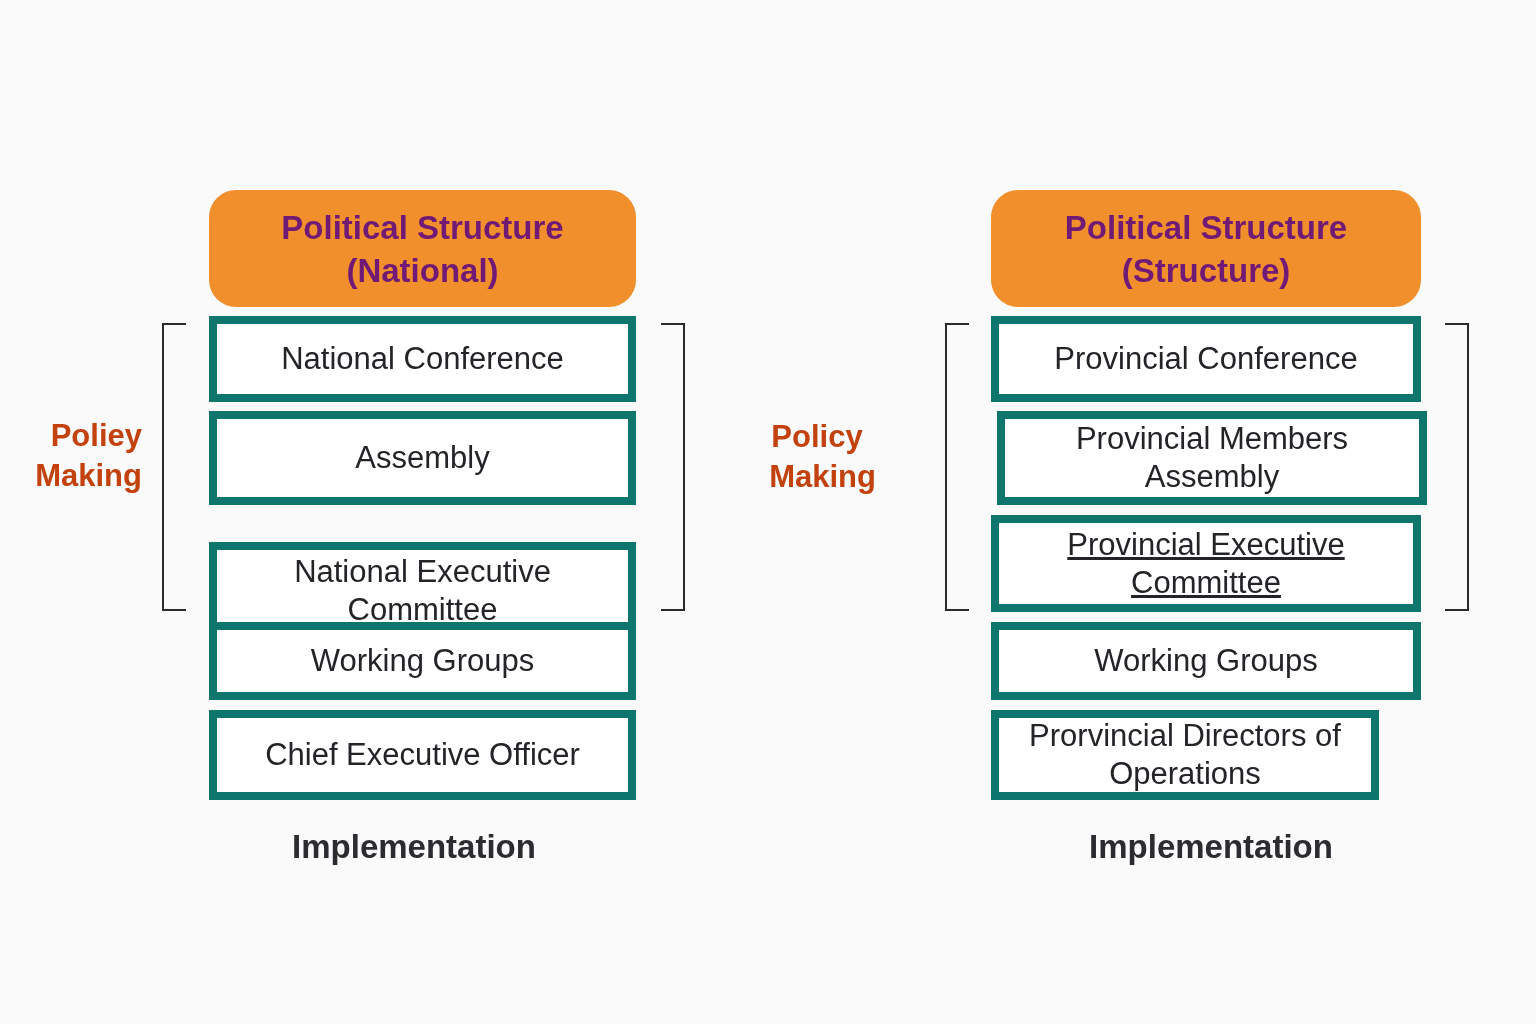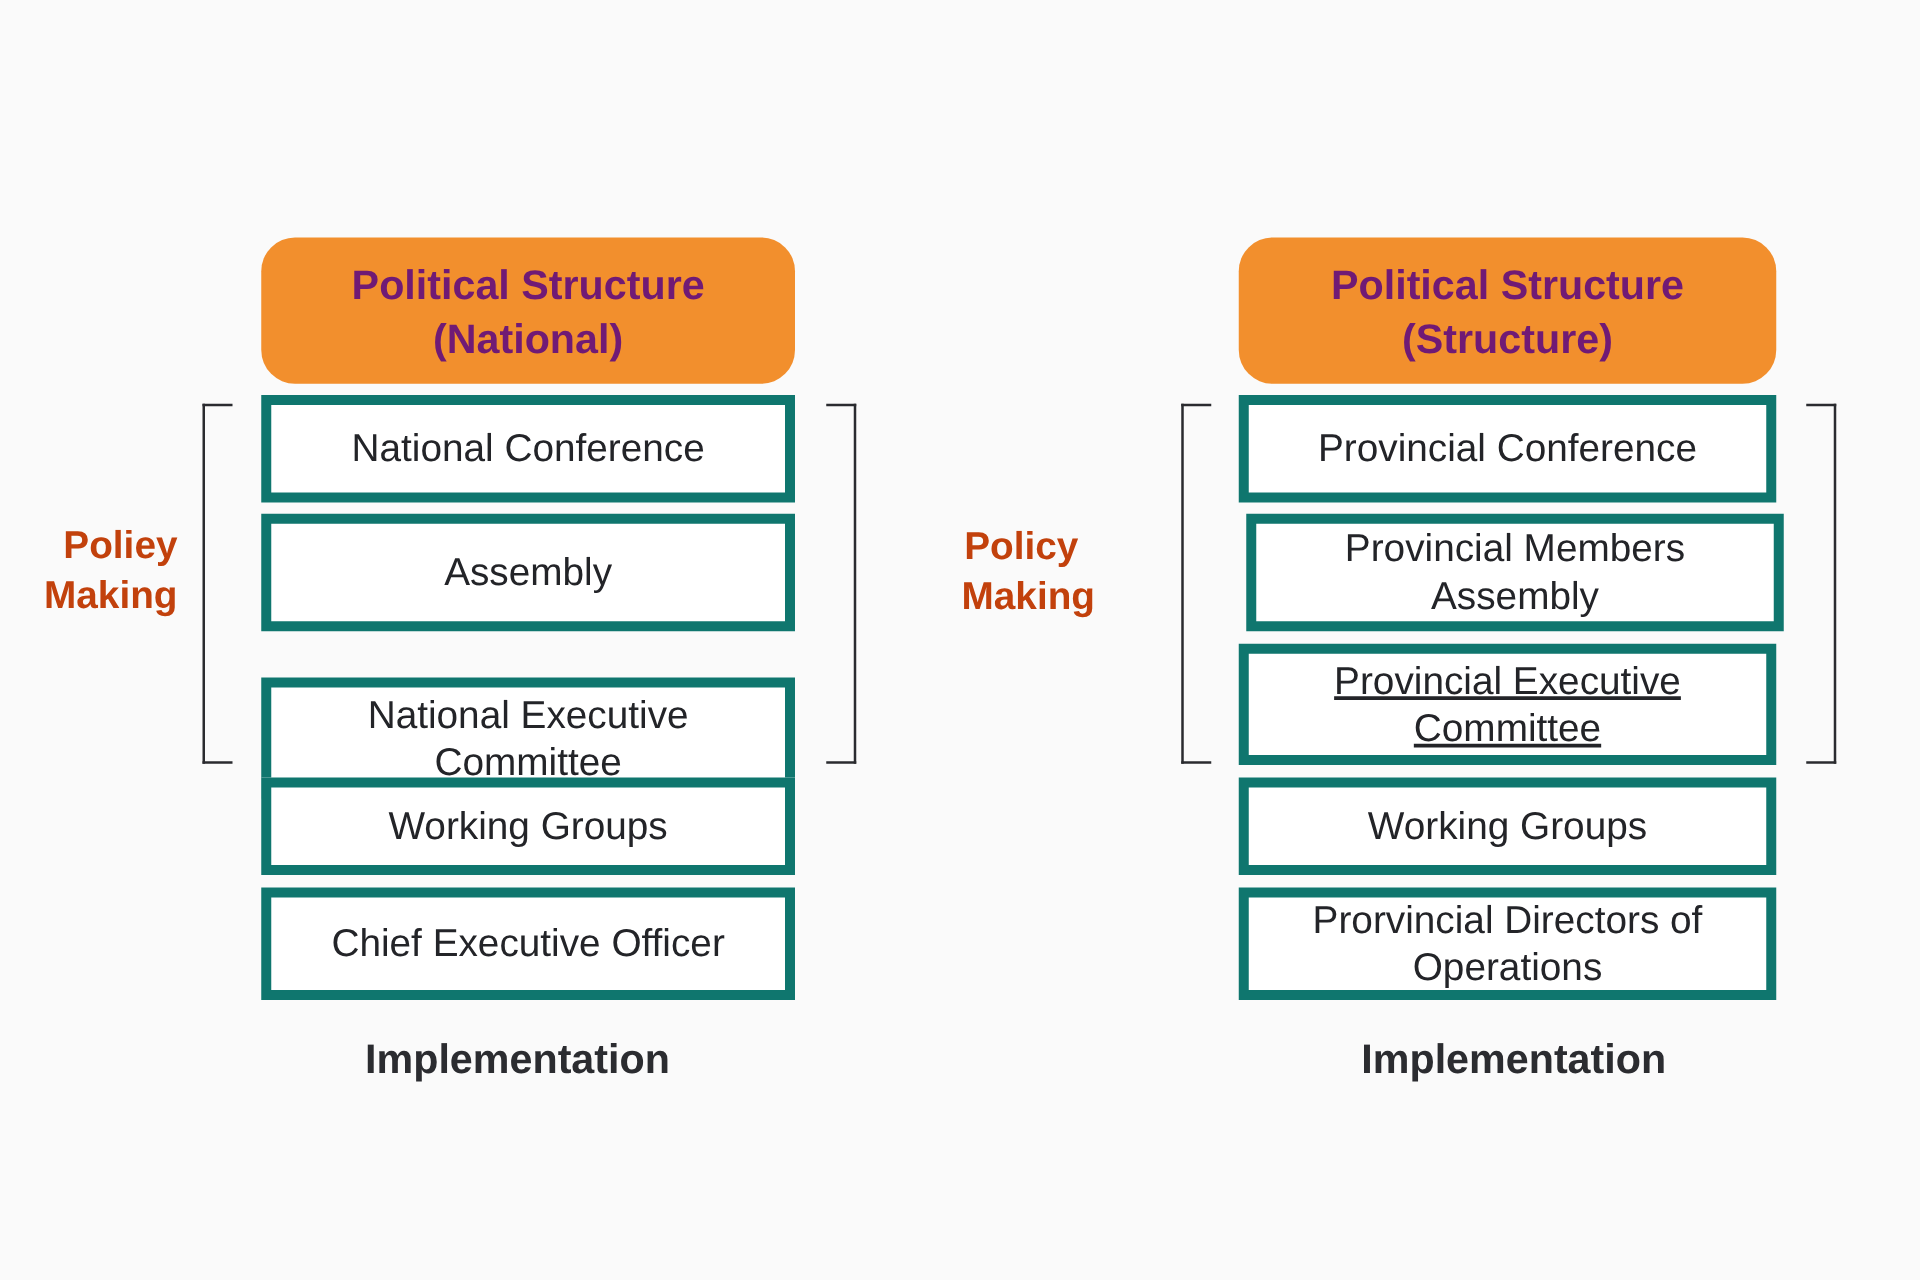--- a/index.html
+++ b/index.html
@@ -137,21 +137,21 @@
     <div>
       <div>Provincial Executive</div>
       <div>Committee</div>
     </div>
   </div>
   <div class="box" style="left:991px; top:622px; width:430px; height:78px;">
     <div>
         <div>Working Groups</div>
       </div>
   </div>
-  <div class="box" style="left:991px; top:710px; width:430px; height:90px;">
+  <div class="box" style="left:991px; top:710px; width:388px; height:90px;">
     <div>
       <div>Prorvincial Directors of</div>
       <div>Operations</div>
     </div>
   </div>
 
   <div class="impl-label" style="left:1006px; top:828px; width:410px;">Implementation</div>
 </div>
 
 </body></html>

